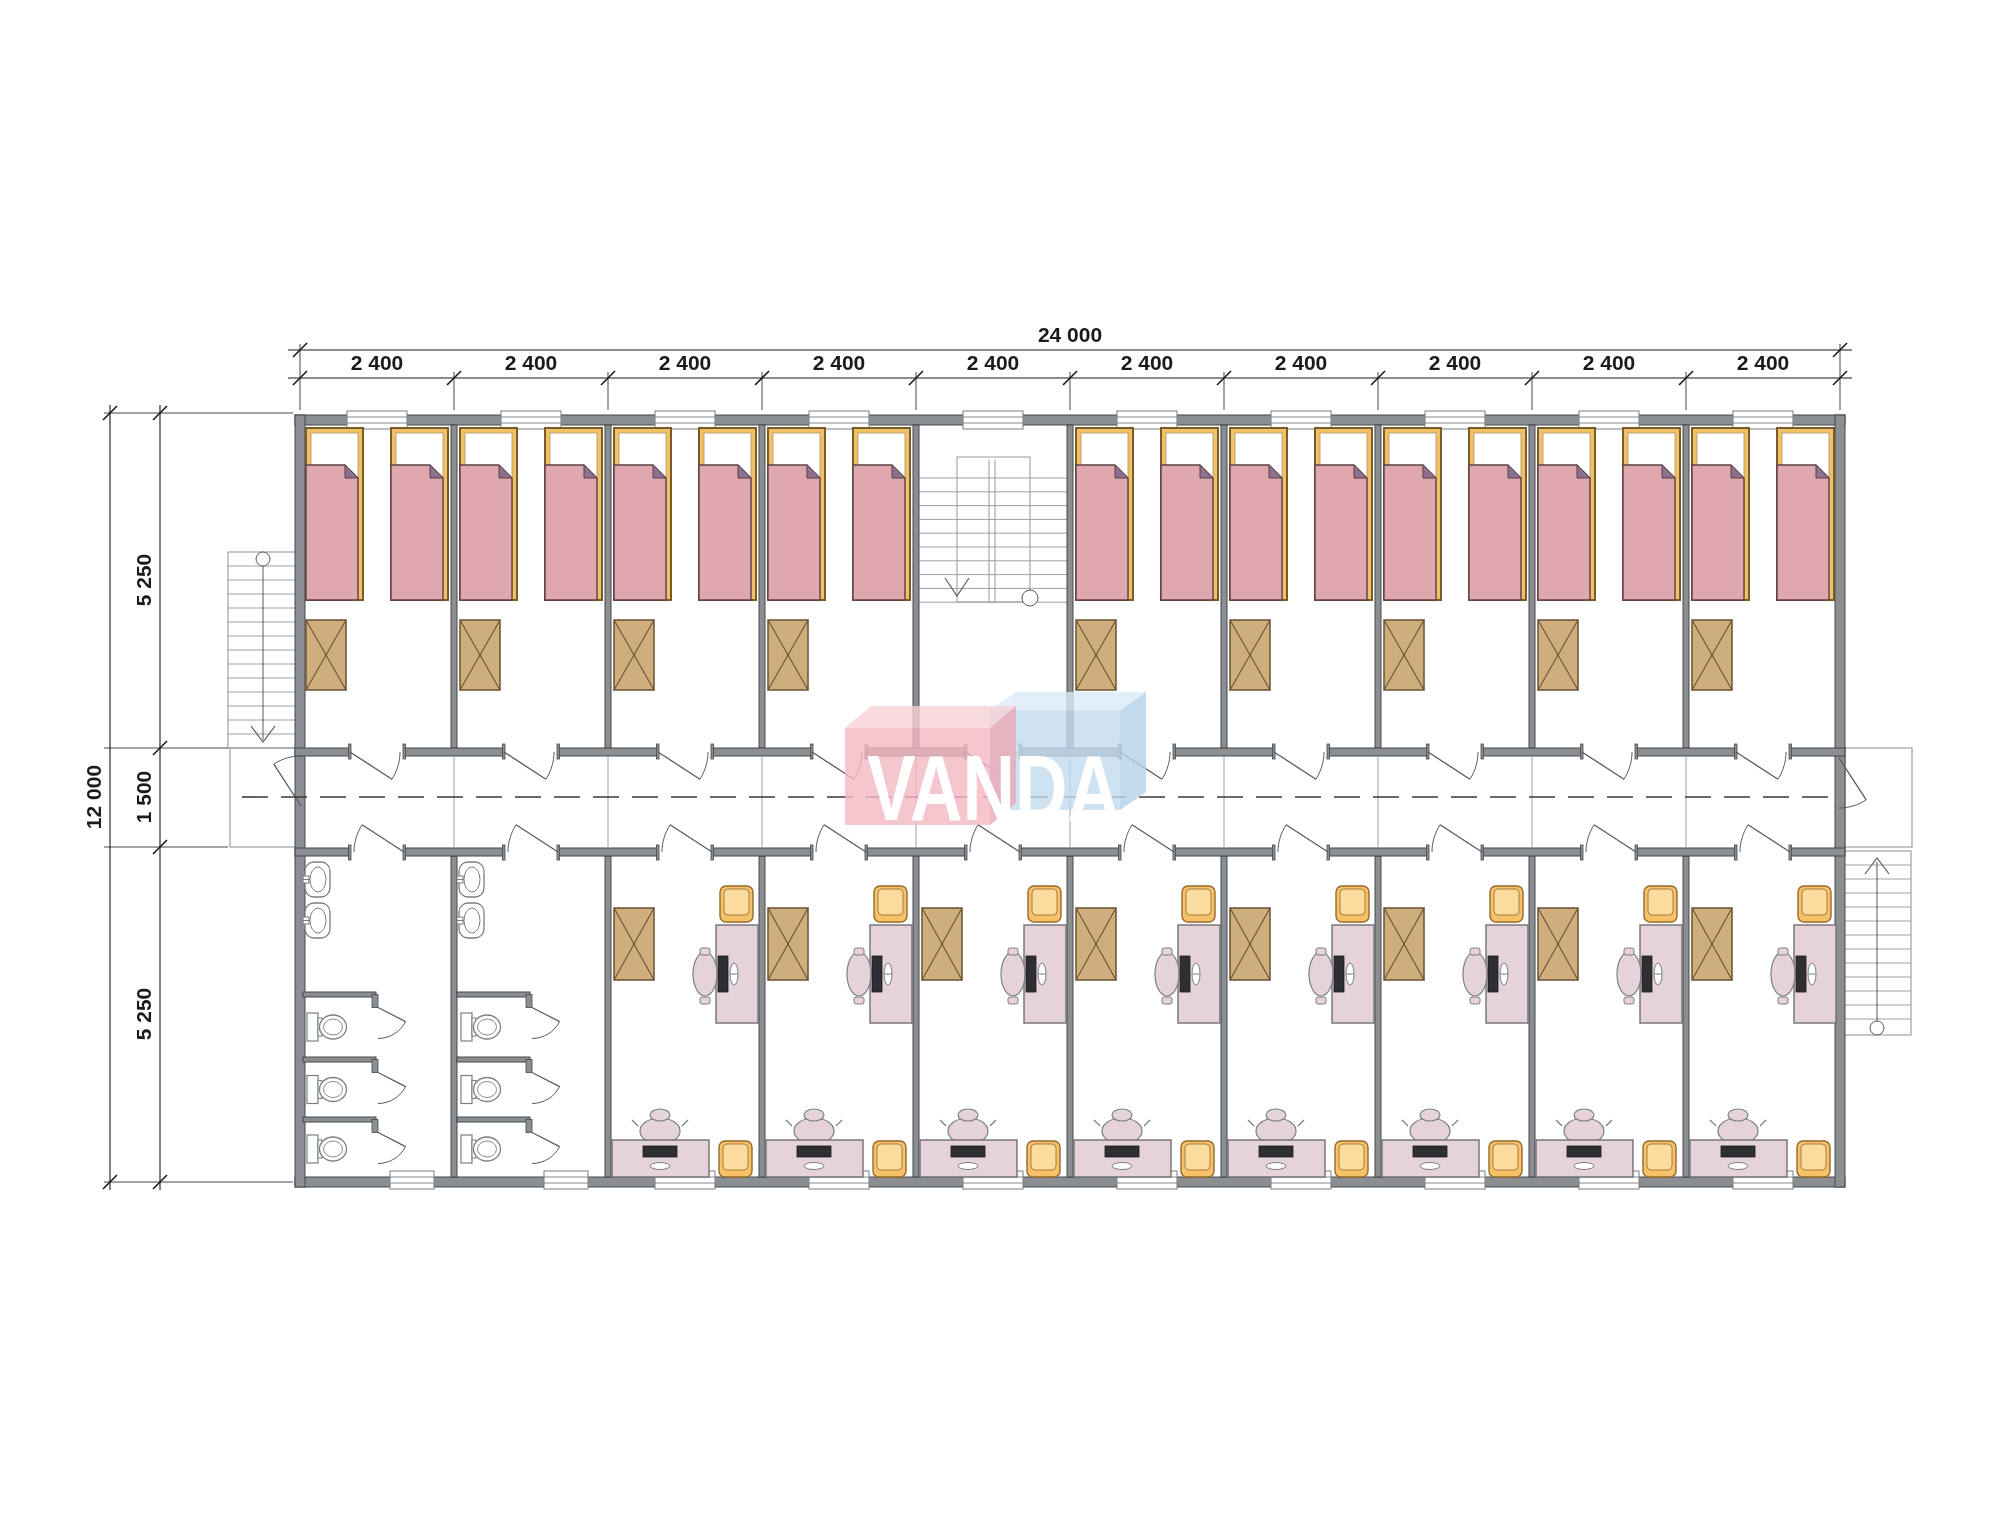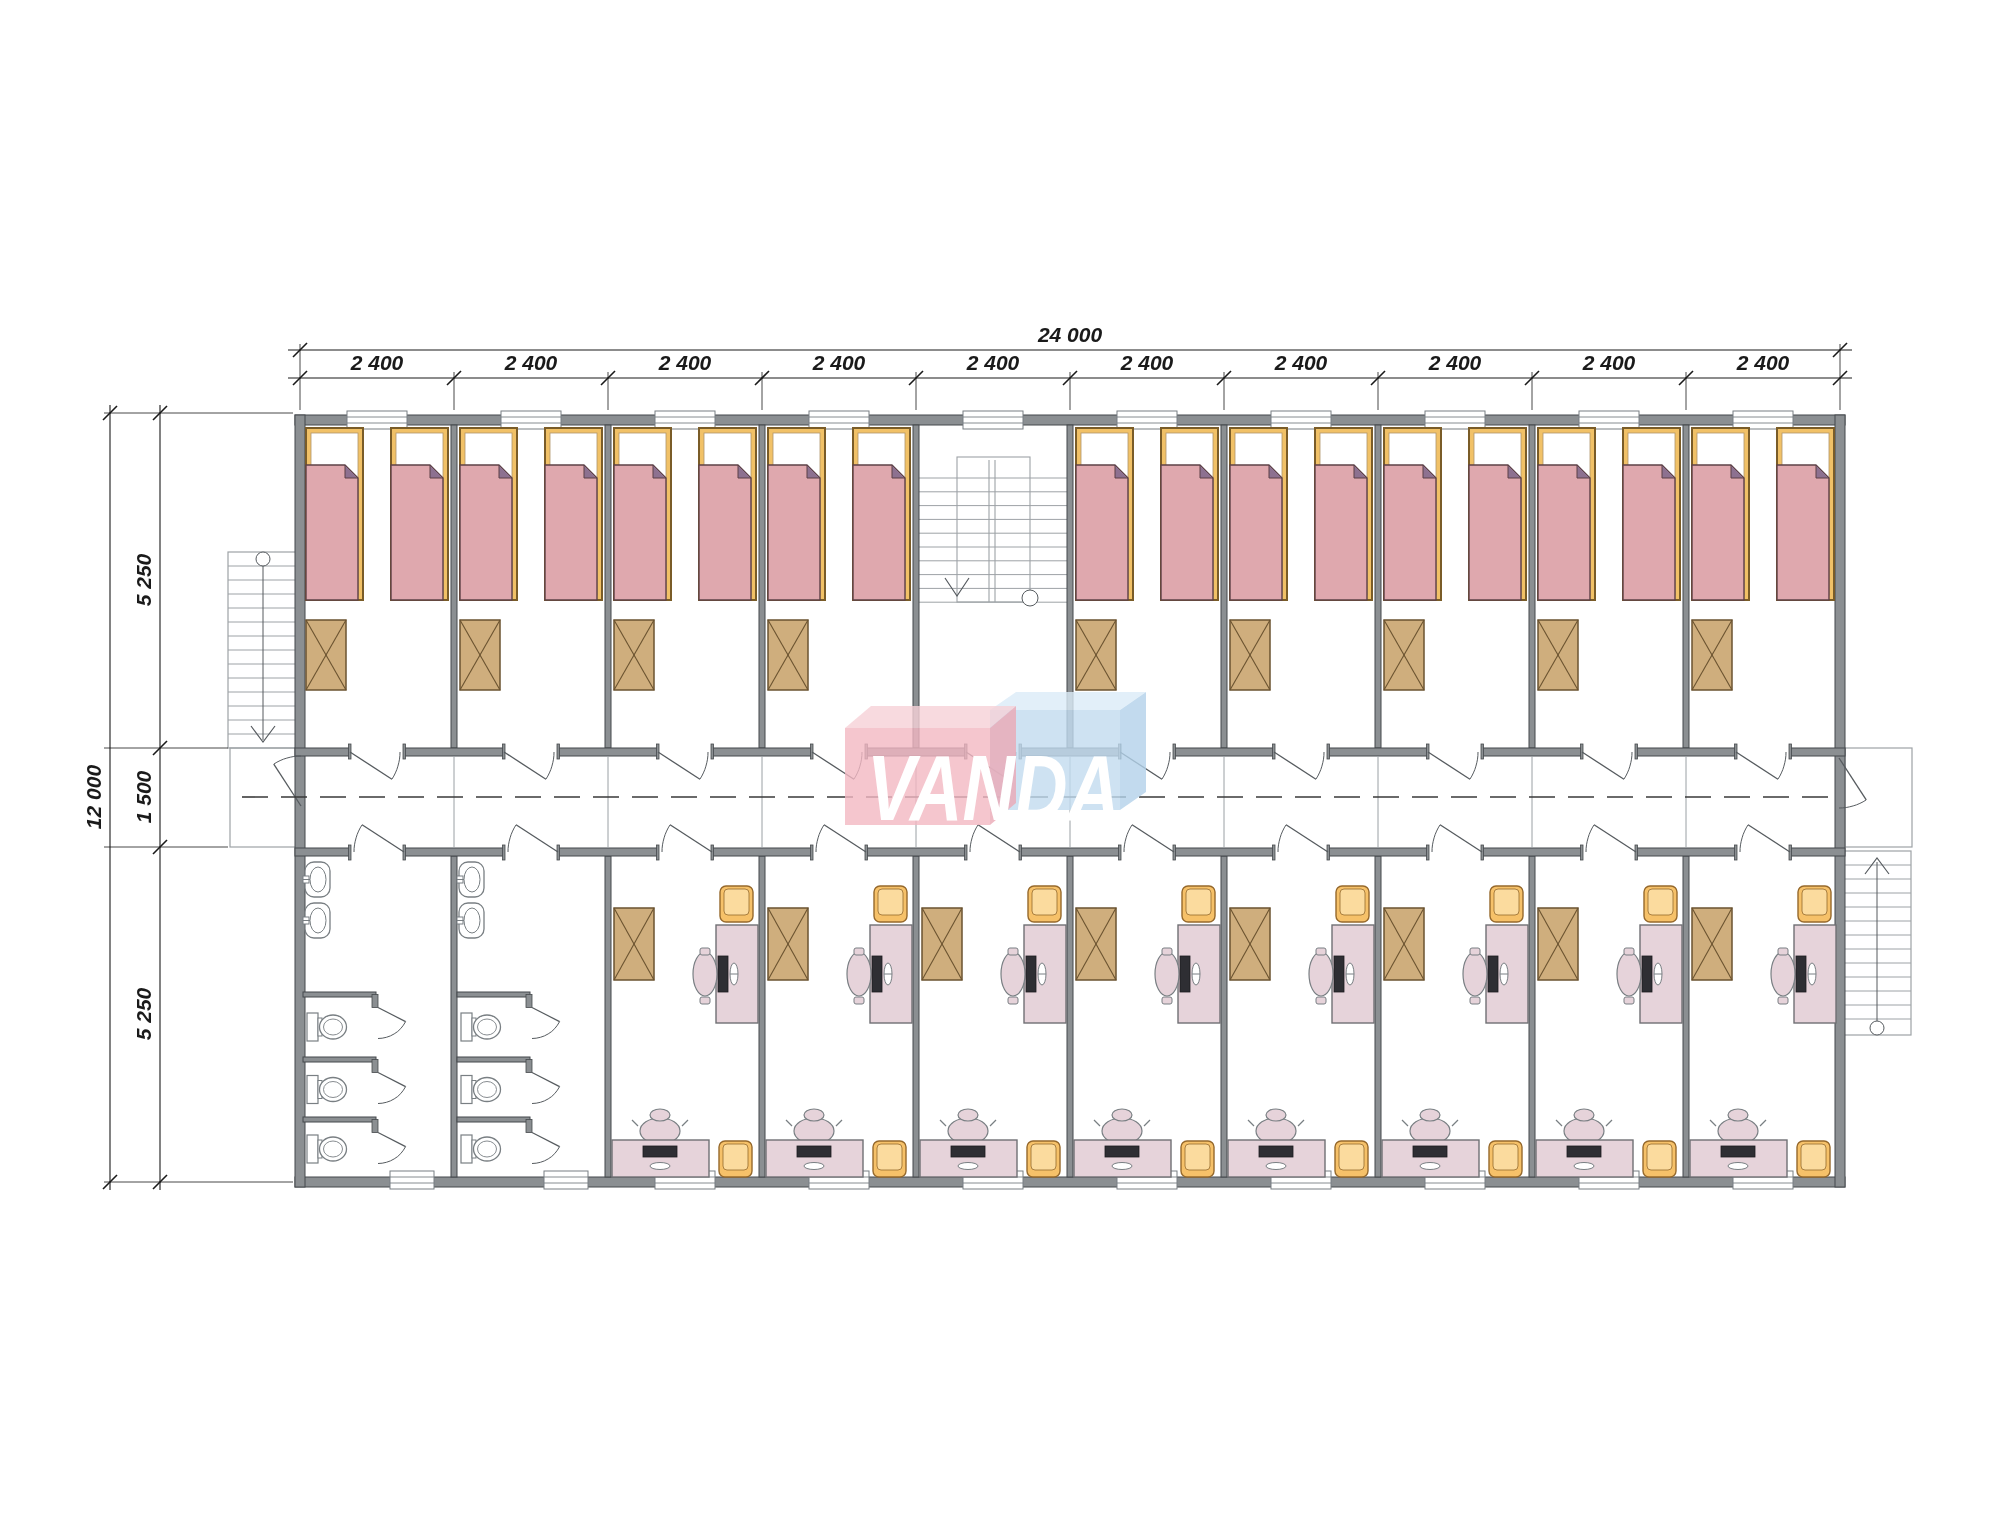--- a/index.html
+++ b/index.html
@@ -1,17 +1,17 @@
 <!DOCTYPE html>
 <html><head>
 <meta charset="utf-8">
 <style>
   html,body{margin:0;padding:0;background:#ffffff;}
   body{font-family:"Liberation Sans", sans-serif;}
-  #sheet{width:2000px;height:1520px;position:relative;background:#ffffff;overflow:hidden;font-style:italic;}
+  #sheet{width:2000px;height:1520px;position:relative;background:#ffffff;overflow:hidden;}
   svg{display:block;}
   text{font-family:"Liberation Sans", sans-serif;}
 </style>
 </head>
 <body>
 
 <div id="sheet">
 <svg id="plan-svg" width="2000" height="1520" viewBox="0 0 2000 1520" xmlns="http://www.w3.org/2000/svg">
   <g id="g-stairs">
         <g>

